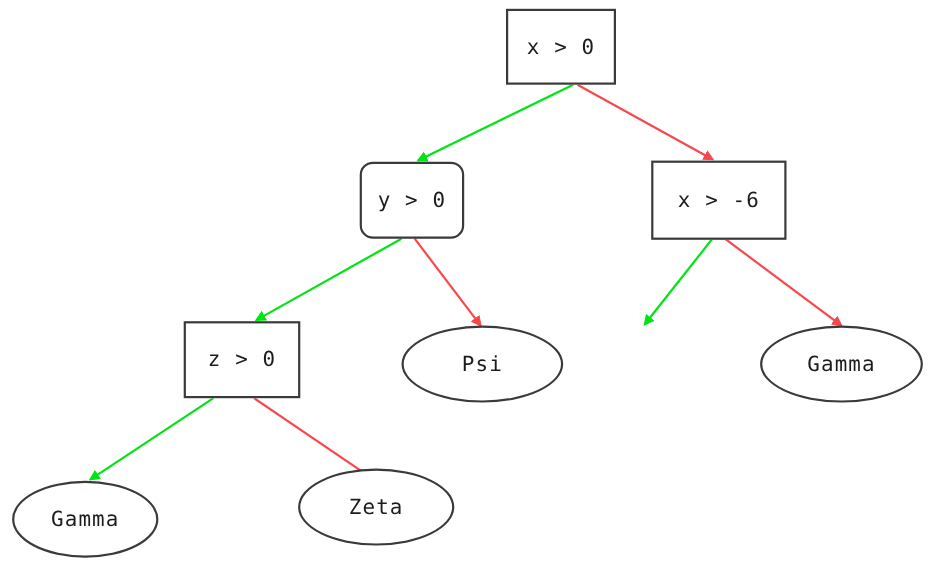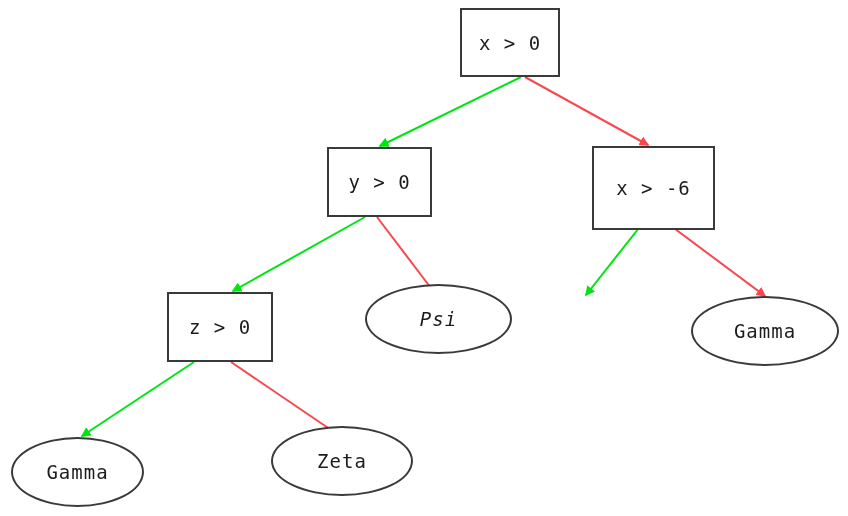--- a/index.html
+++ b/index.html
@@ -92,33 +92,33 @@
       <line x1="650" y1="214" x2="586" y2="295" stroke="#00e512" stroke-width="2" marker-end="url(#arrow-e-x6-pi)"></line>
       <line x1="655" y1="214" x2="765" y2="296" stroke="#f8484e" stroke-width="2" marker-end="url(#arrow-e-x6-gamma)"></line>
       <line x1="194" y1="362" x2="82" y2="436" stroke="#00e512" stroke-width="2" marker-end="url(#arrow-e-z-beta)"></line>
       <line x1="231" y1="362" x2="340" y2="436" stroke="#f8484e" stroke-width="2" marker-end="url(#arrow-e-z-zeta)"></line>
     </svg>
 
   <div class="node decision" style="left:460px; top:8px; width:100px; height:69px;">
     <span class="node-label">x &gt; 0</span>
   </div>
 
-  <div class="node decision" style="left:327px; top:147px; width:105px; height:70px;">
+  <div class="node decision" style="left:327px; top:147px; width:95px; height:70px;border-radius:12px;">
     <span class="node-label">y &gt; 0</span>
   </div>
 
-  <div class="node decision" style="left:592px; top:146px; width:123px; height:84px;">
+  <div class="node decision" style="left:592px; top:146px; width:123px; height:72px;">
     <span class="node-label">x &gt; -6</span>
   </div>
 
   <div class="node decision" style="left:167px; top:292px; width:106px; height:70px;">
     <span class="node-label">z &gt; 0</span>
   </div>
 
-  <div class="node leaf" style="left:365px; top:284px; width:147px; height:70px;font-style:italic;">
+  <div class="node leaf" style="left:365px; top:296px; width:147px; height:70px;">
     <span class="node-label">Psi</span>
   </div>
 
 
   <div class="node leaf" style="left:691px; top:296px; width:148px; height:70px;">
     <span class="node-label">Gamma</span>
   </div>
 
   <div class="node leaf" style="left:11px; top:437px; width:133px; height:70px;">
     <span class="node-label">Gamma</span>

